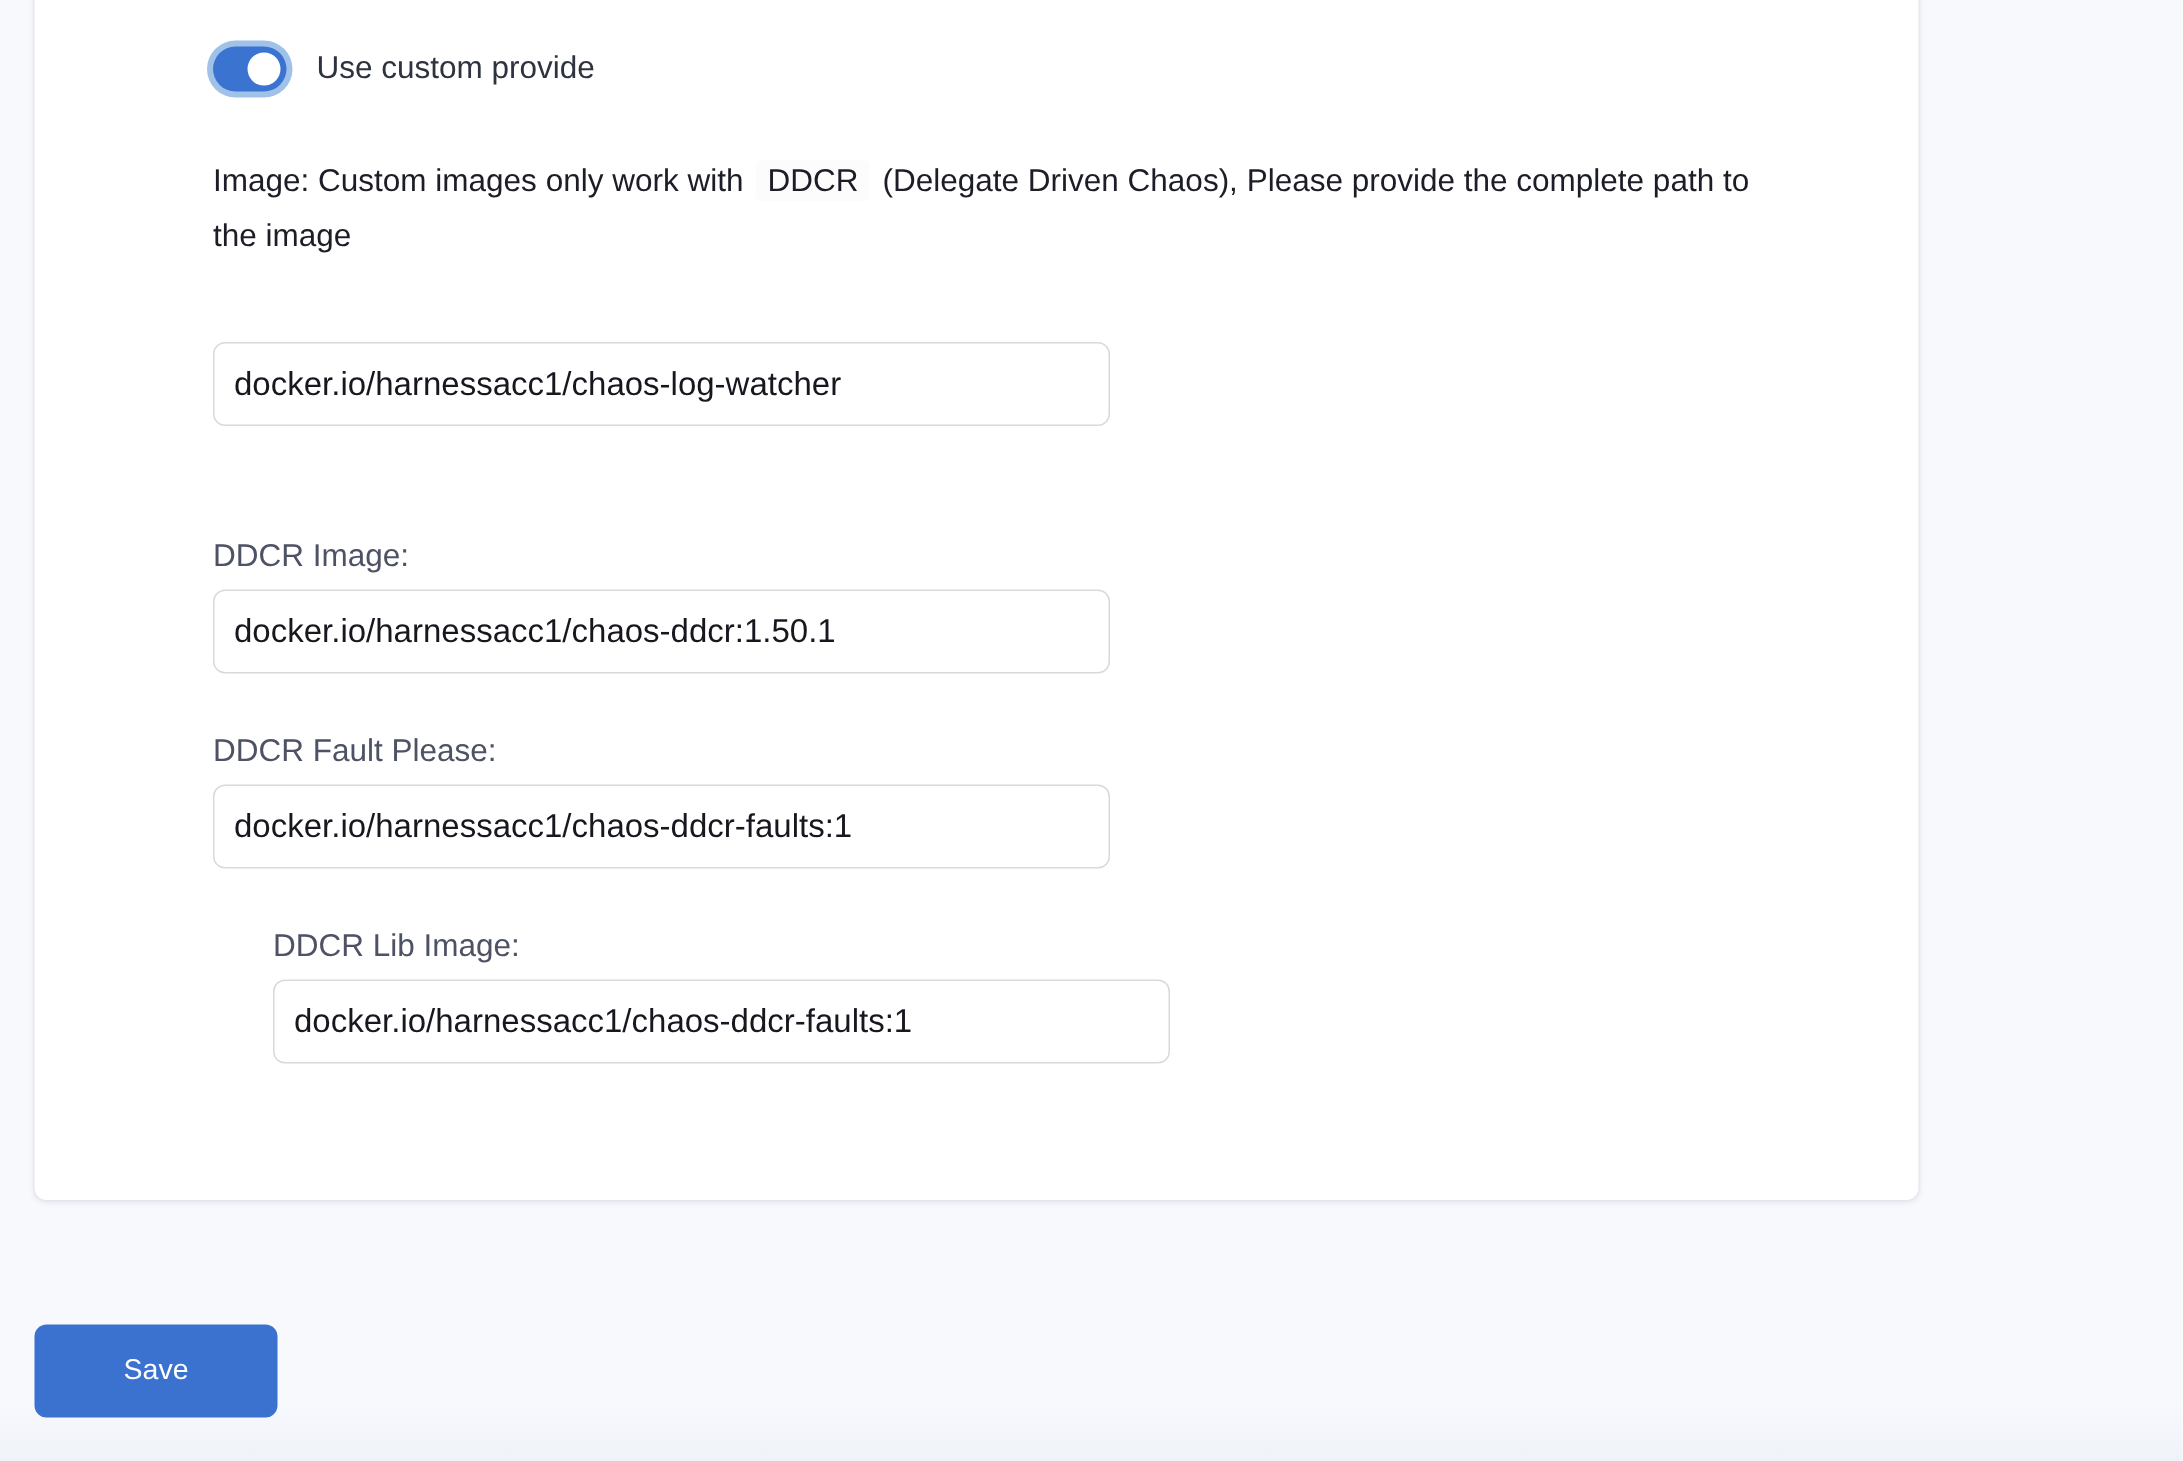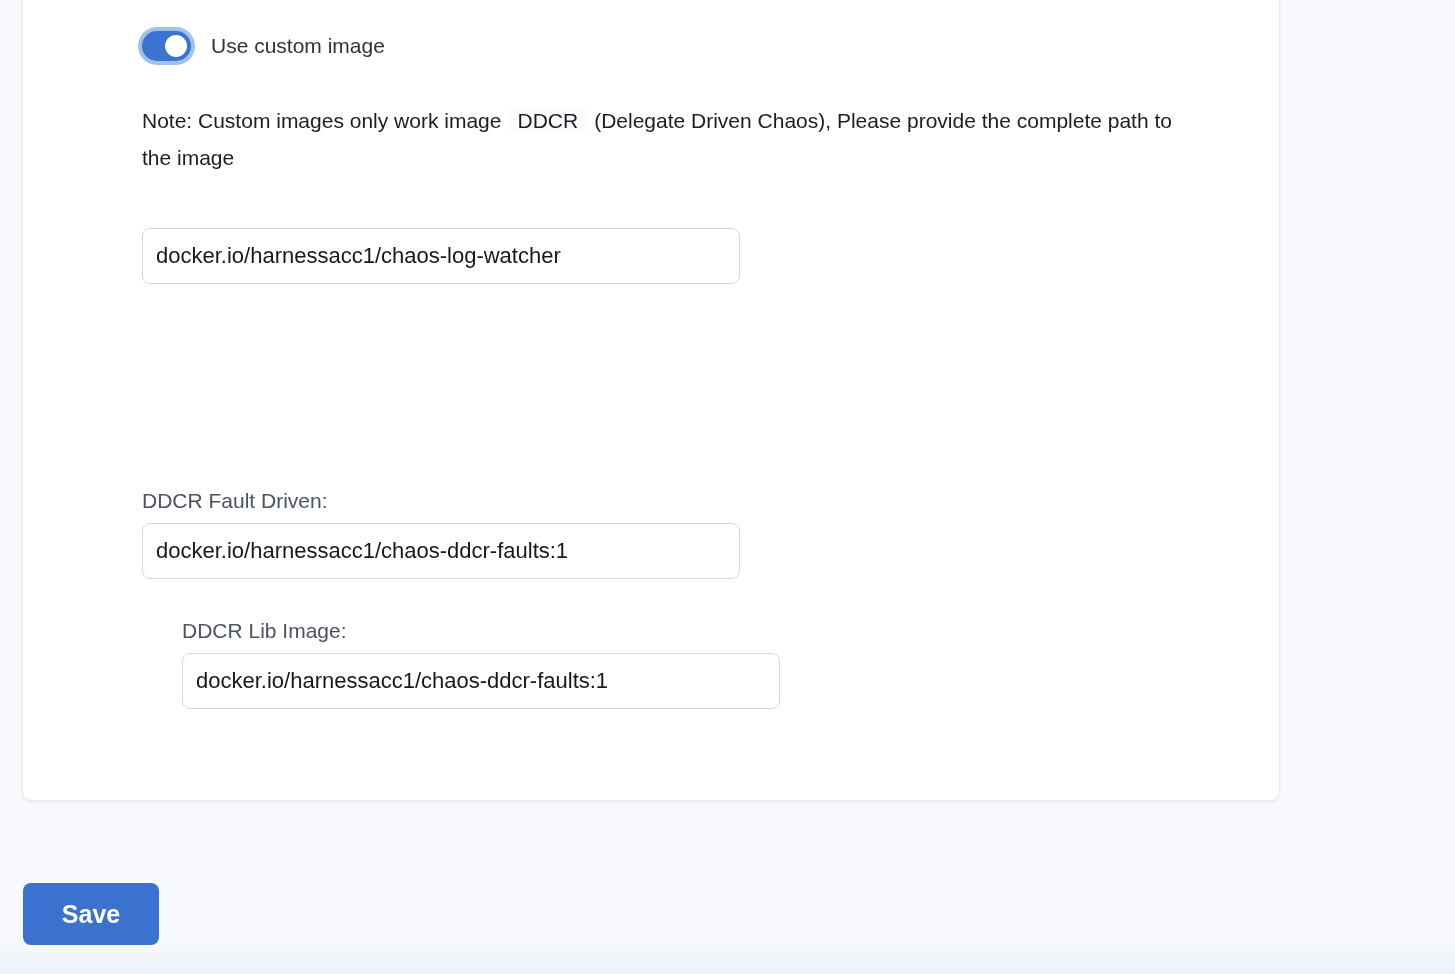--- a/index.html
+++ b/index.html
@@ -98,54 +98,57 @@
   }
   .fg-1 { top: 242px; }
   .fg-2 { top: 372px; }
   .fg-3 { top: 502px; }
   .fg-4 { top: 632px; margin-left: 40px; }
 
   .save-btn {
     position: absolute;
     left: 23px;
     top: 883px;
-    width: 136px;
+    width: 162px;
     height: 62px;
     border: none;
     border-radius: 8px;
     background: #3b72cf;
     color: #ffffff;
     font-family: "Liberation Sans", "DejaVu Sans", sans-serif;
-    font-size: 25px;
+    font-size: 19px;
     cursor: pointer;
-    font-weight: bold;
   }
 </style>
 </head>
 <body>
 
 <div class="card">
 
   <div class="toggle-row">
     <div class="toggle">
       <div class="toggle-track"></div>
       <div class="toggle-knob"></div>
     </div>
-    <span class="toggle-label">Use custom image</span>
+    <span class="toggle-label">Use custom provide</span>
   </div>
 
-  <div class="note"><span>Note: Custom images only work image</span><span class="code-chip">DDCR</span><span>(Delegate Driven Chaos), Please provide the complete path to the image</span></div>
+  <div class="note"><span>Image: Custom images only work with</span><span class="code-chip">DDCR</span><span>(Delegate Driven Chaos), Please provide the complete path to the image</span></div>
 
   <div class="field-group fg-1">
     <input class="field-input" type="text" value="docker.io/harnessacc1/chaos-log-watcher" style="">
   </div>
 
+  <div class="field-group fg-2">
+    <div class="field-label">DDCR Image:</div>
+    <input class="field-input" type="text" value="docker.io/harnessacc1/chaos-ddcr:1.50.1" style="">
+  </div>
 
   <div class="field-group fg-3">
-    <div class="field-label">DDCR Fault Driven:</div>
+    <div class="field-label">DDCR Fault Please:</div>
     <input class="field-input" type="text" value="docker.io/harnessacc1/chaos-ddcr-faults:1" style="">
   </div>
 
   <div class="field-group fg-4">
     <div class="field-label">DDCR Lib Image:</div>
     <input class="field-input" type="text" value="docker.io/harnessacc1/chaos-ddcr-faults:1" style="">
   </div>
 
 </div>
 

